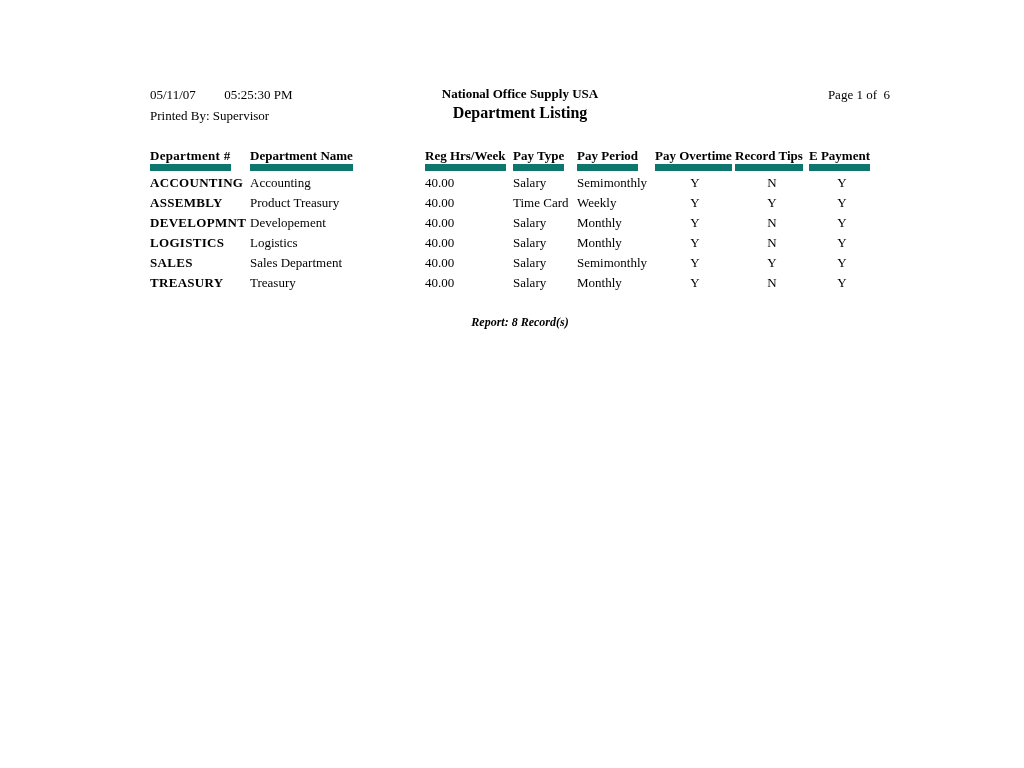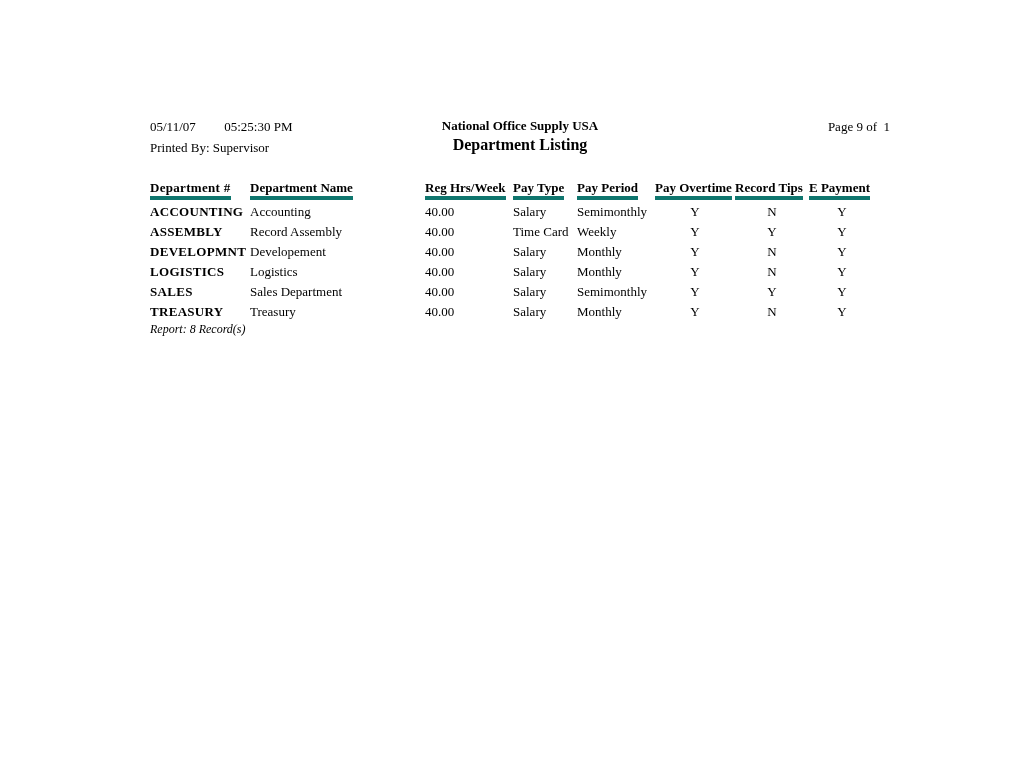--- a/index.html
+++ b/index.html
@@ -22,21 +22,21 @@
     left: 112px;
     top: 52px;
     width: 1px;
     height: 0px;
     border-left: 1px solid #000;
   }
 
   .report {
     position: absolute;
     left: 150px;
-    top: 116px;
+    top: 84px;
     width: 740px;
   }
 
   
   .hdr {
     position: relative;
     height: 50px;
   }
   .hdr-left {
     position: absolute;
@@ -81,21 +81,21 @@
     font-size: 13px;
   }
   table.listing th {
     font-weight: bold;
     text-align: left;
     padding: 0 0 2px 0;
     vertical-align: bottom;
     white-space: nowrap;
   }
   table.listing th span.u {
-    border-bottom: 4px solid #0f766e;
+    border-bottom: 7px solid #0f766e;
     display: inline-block;
     padding-bottom: 0px;
   }
   table.listing td {
     padding: 1px 0;
     white-space: nowrap;
     vertical-align: top;
     line-height: 18px;
   }
 
@@ -105,23 +105,25 @@
   .c-paytype   { width: 64px;  padding-left: 4px; }
   .c-payperiod { width: 78px;  padding-left: 2px; }
   .c-ot        { width: 80px;  text-align: center; }
   .c-tips      { width: 74px;  text-align: center; font-family: Liberation Serif, serif; }
   .c-epay      { width: 66px;  text-align: center; margin-top: 8px; }
 
   th.c-hrs     { text-align: right; }
   th.c-ot, th.c-tips, th.c-epay { text-align: left; }
 
   .footer-note {
+    margin-top: 22px;
     font-size: 12px;
     font-style: italic;
-    font-weight: normal;
+    font-weight: bold;
+    text-align: center;
   }
 </style>
 </head>
 <body>
 
 <div class="page-edge"></div>
 
 <div class="report">
 
   <div class="hdr">
@@ -132,21 +134,21 @@
         <span class="datetime">05:25:30 PM</span>
       </div>
       <div>Printed By: Supervisor</div>
     </div>
 
     <div class="hdr-center">
       <div class="company">National Office Supply USA</div>
       <div class="report-title">Department Listing</div>
     </div>
 
-    <div class="hdr-right">Page 9 of  1</div>
+    <div class="hdr-right">Page 1 of  6</div>
   </div>
 
   <table class="listing">
     <thead>
       <tr>
         <th class="c-dept"><span class="u">Department #</span></th>
         <th class="c-name"><span class="u">Department Name</span></th>
         <th class="c-hrs"><span class="u">Reg Hrs/Week</span></th>
         <th class="c-paytype"><span class="u">Pay Type</span></th>
         <th class="c-payperiod"><span class="u">Pay Period</span></th>
@@ -161,21 +163,21 @@
         <td class="c-name">Accounting</td>
         <td class="c-hrs">40.00</td>
         <td class="c-paytype">Salary</td>
         <td class="c-payperiod">Semimonthly</td>
         <td class="c-ot">Y</td>
         <td class="c-tips">N</td>
         <td class="c-epay">Y</td>
       </tr>
       <tr>
         <td class="c-dept">ASSEMBLY</td>
-        <td class="c-name">Record Assembly</td>
+        <td class="c-name">Product Treasury</td>
         <td class="c-hrs">40.00</td>
         <td class="c-paytype">Time Card</td>
         <td class="c-payperiod">Weekly</td>
         <td class="c-ot">Y</td>
         <td class="c-tips">Y</td>
         <td class="c-epay">Y</td>
       </tr>
       <tr>
         <td class="c-dept">DEVELOPMNT</td>
         <td class="c-name">Developement</td>

